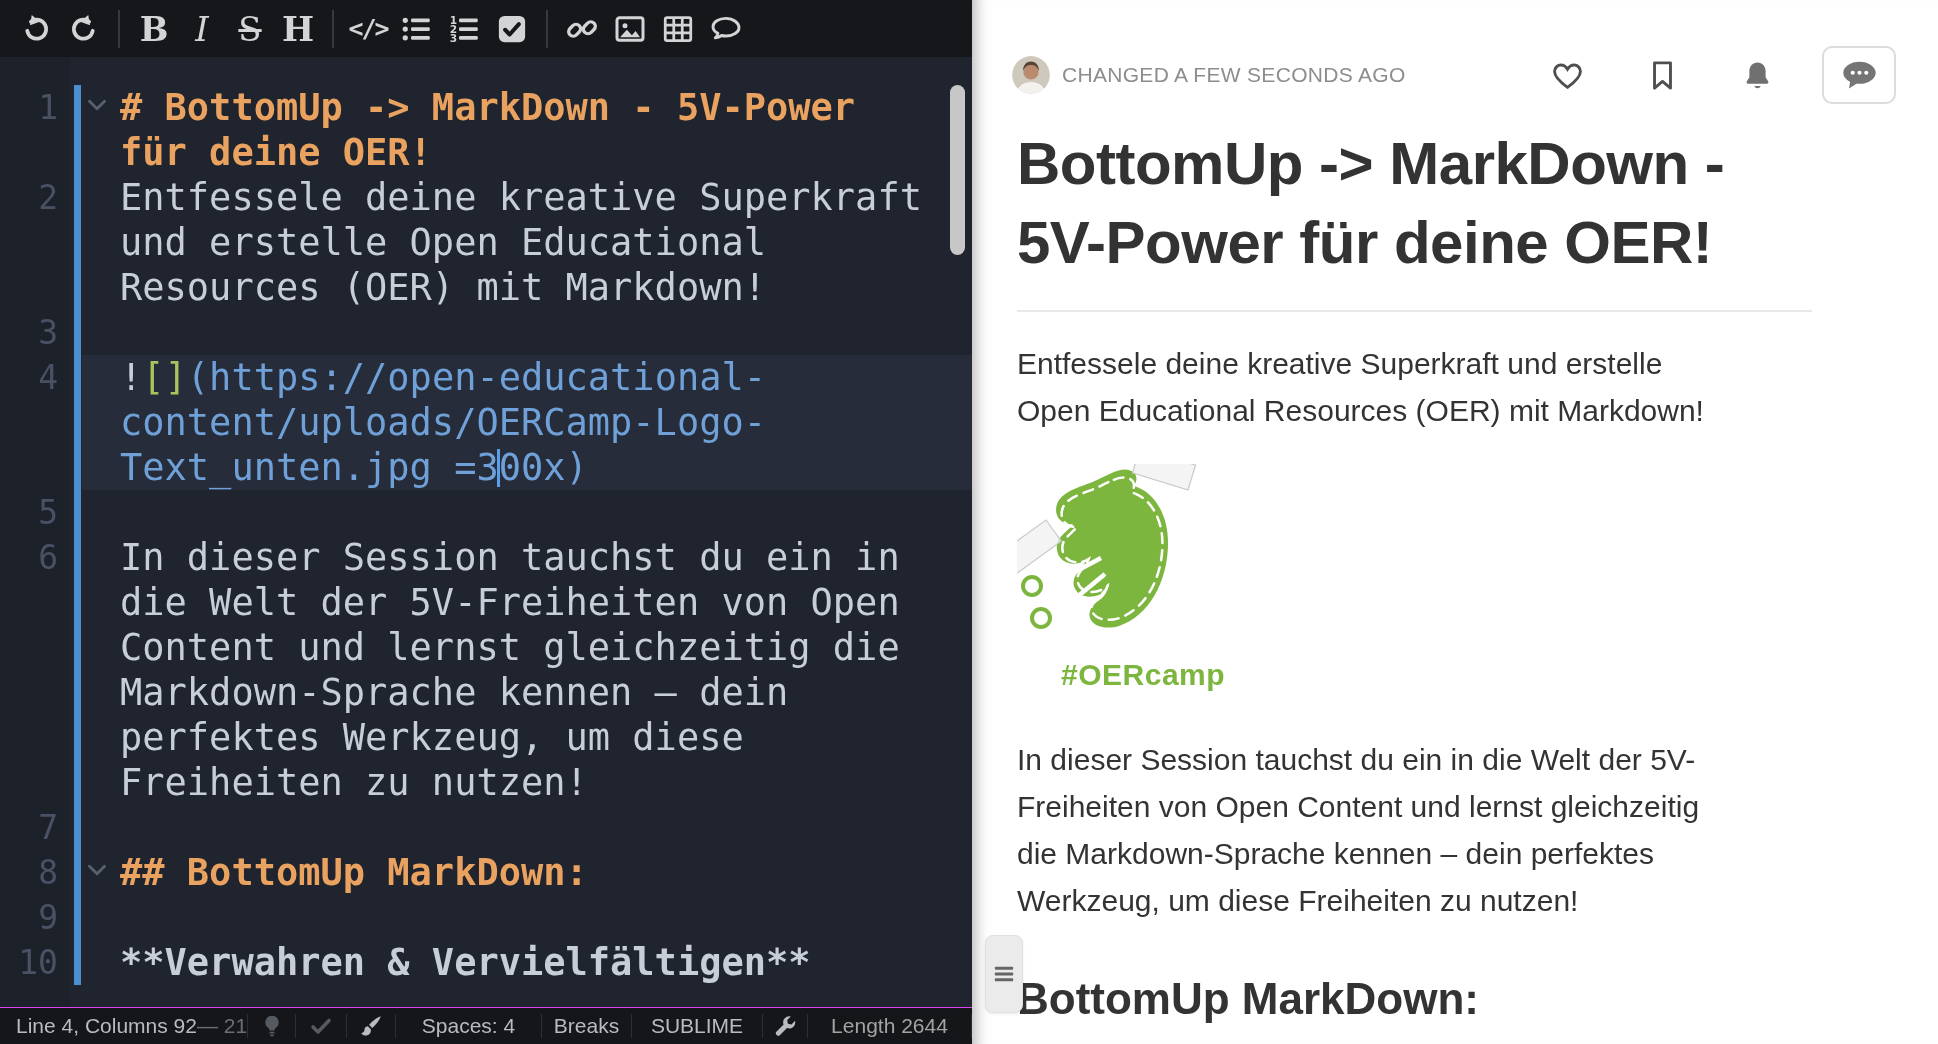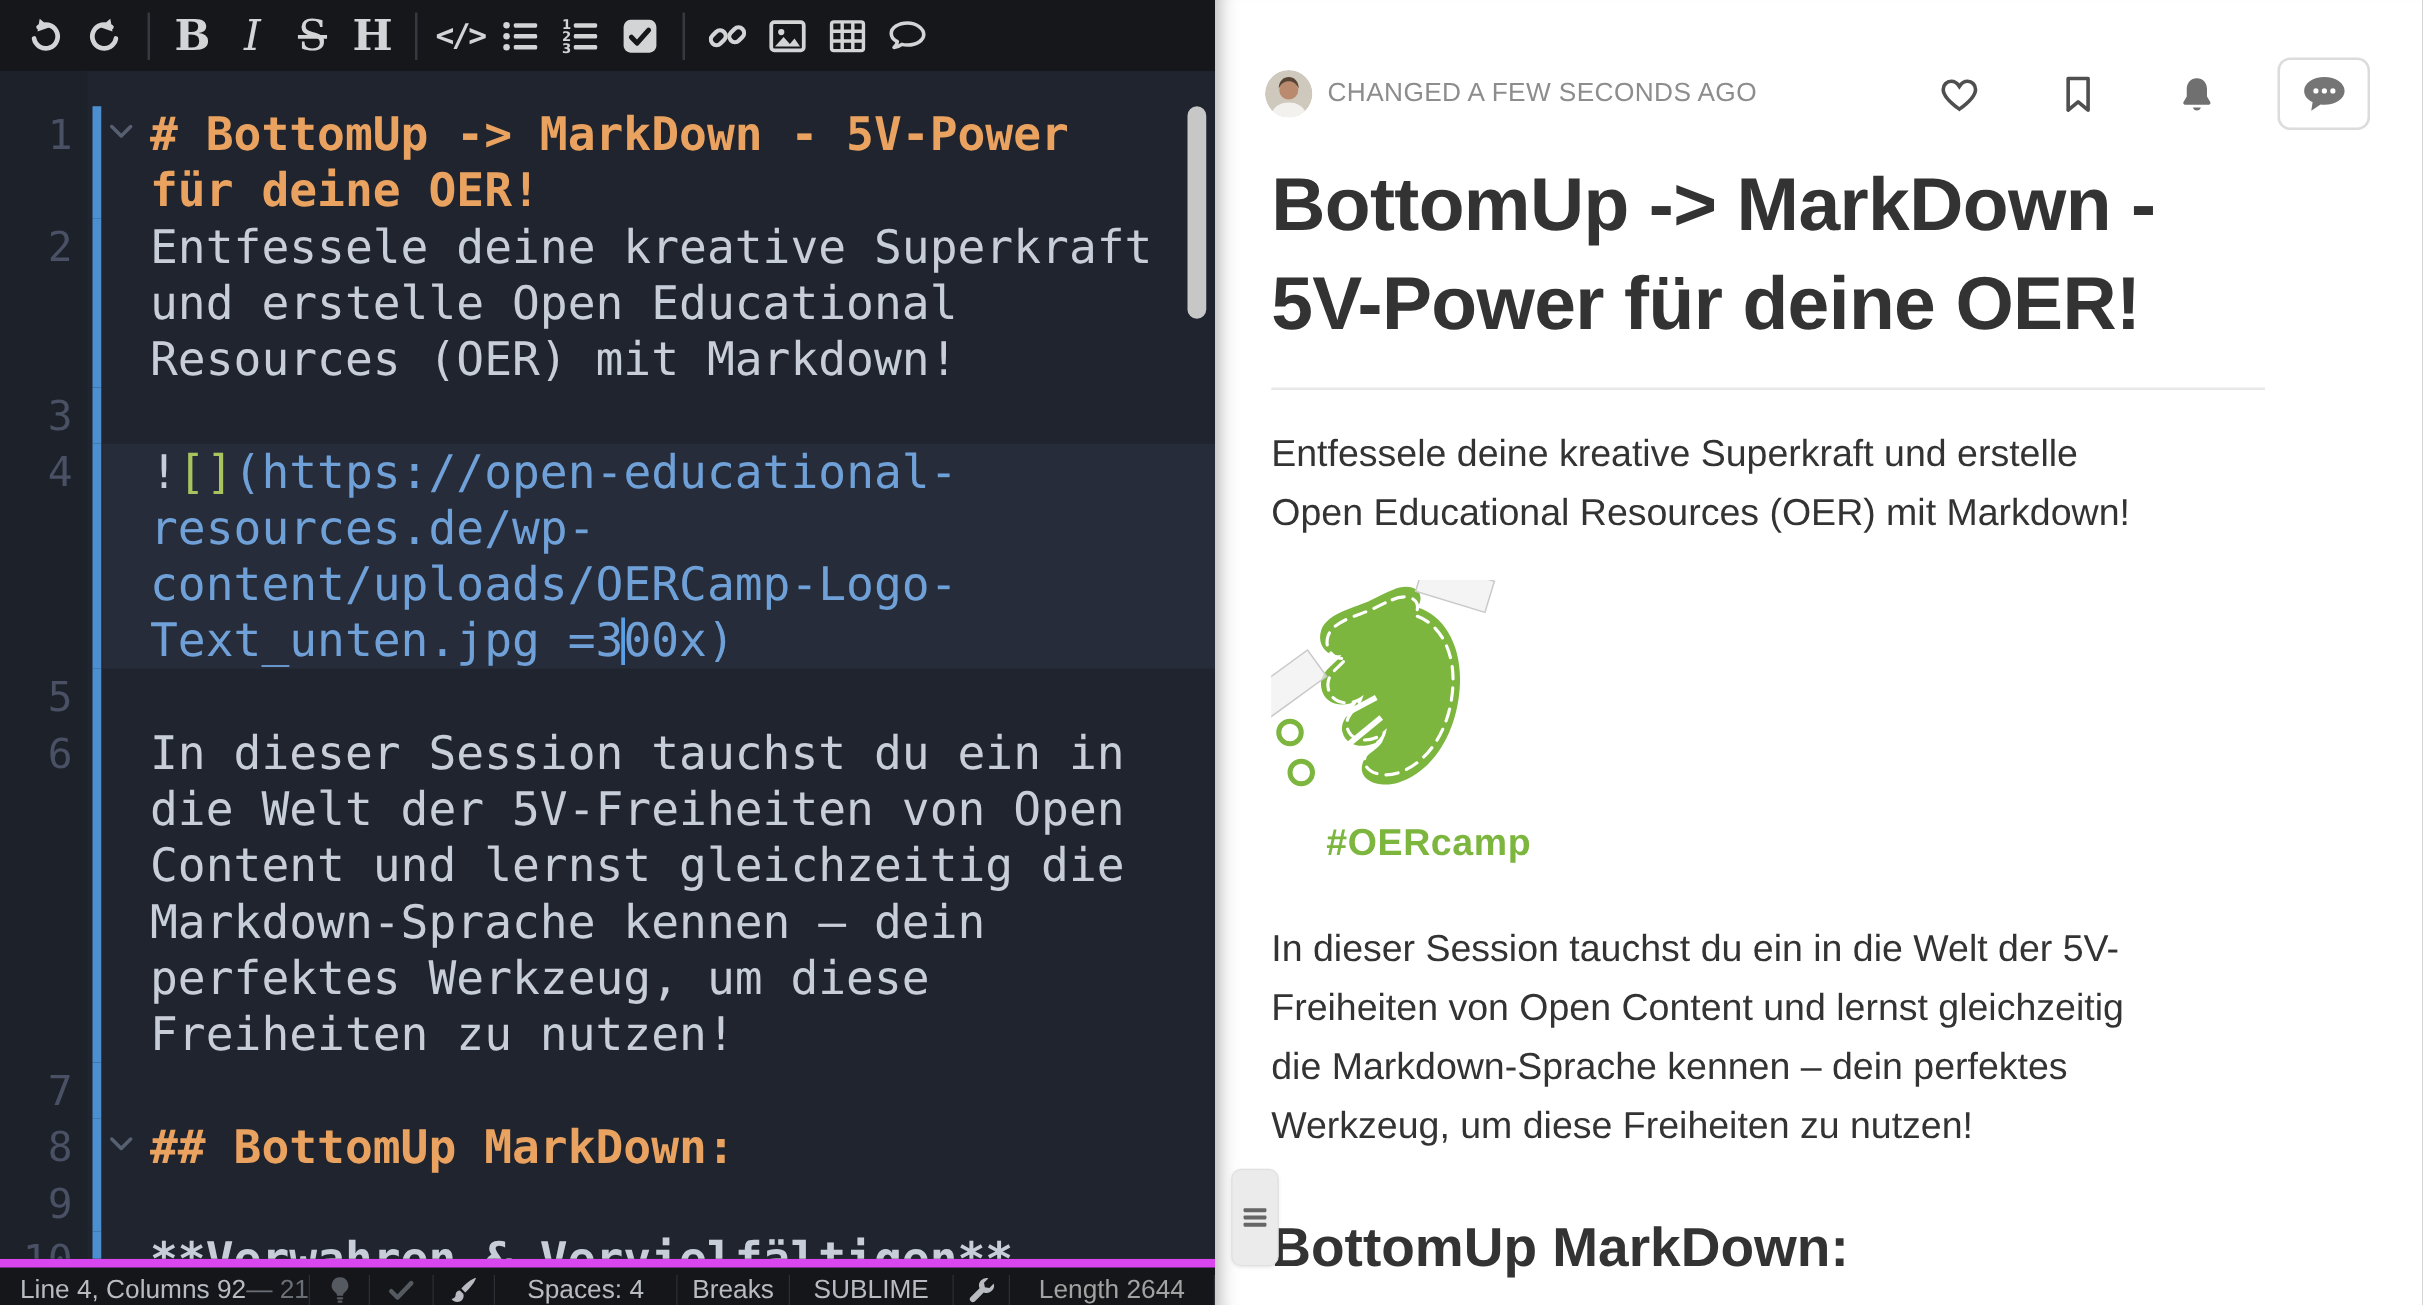--- a/index.html
+++ b/index.html
@@ -41,21 +41,21 @@
   .tok-header { color:#e9a25f; font-weight:bold; }
   .tok-url { color:#6fa1d8; }
   .tok-bracket { color:#a8c45e; }
   .tok-strong { color:#c8ced9; font-weight:bold; }
   .cursor { display:inline-block; width:3px; height:38px; margin:0 -1.5px; background:#5aa0e8;
             vertical-align:middle; position:relative; top:-2px; }
   .editor-scrollbar { position:absolute; left:950px; top:28px; width:15px; height:170px;
                       background:#c7c7c7; border-radius:8px; }
 
   
-  .status-bar { height:37px; background:#14161a; display:flex; align-items:flex-end; flex:none; border-top:7px solid #d946ef; }
+  .status-bar { height:37px; background:#14161a; display:flex; align-items:center; flex:none; border-top:1px solid #d946ef; }
   .seg { display:flex; align-items:center; justify-content:center; border-right:1px solid #2b2e34;
          color:#b8bcc2; font-size:21px; white-space:nowrap; overflow:hidden; flex:none; }
   .seg .dim { color:#6a6f76; }
   .seg.first { justify-content:flex-start; padding-left:16px; }
   .seg.strong { color:#a3a3a3; font-weight:normal; }
   .seg svg { width:24px; height:24px; }
   .seg.icon-dim { color:#555a61; }
 
   
   .preview-pane { width:966px; height:1044px; background:#fff; position:relative;
@@ -225,21 +225,20 @@
             <div class="change-bar"></div>
             <div class="rows">
               <div class="crow"></div>
             </div>
           </div>
           <div class="cm-line active">
             <div class="ln">4</div>
             <div class="change-bar"></div>
             <div class="rows">
               <div class="crow"><span class="tok-plain">!</span><span class="tok-bracket">[]</span><span class="tok-url">(https://open-educational-</span></div>
-              <div class="crow"><span class="tok-url">resources.de/wp-</span></div>
               <div class="crow"><span class="tok-url">content/uploads/OERCamp-Logo-</span></div>
               <div class="crow"><span class="tok-url">Text_unten.jpg =3</span><span class="cursor"></span><span class="tok-url">00x)</span></div>
             </div>
           </div>
           <div class="cm-line">
             <div class="ln">5</div>
             <div class="change-bar"></div>
             <div class="rows">
               <div class="crow"></div>
             </div>

